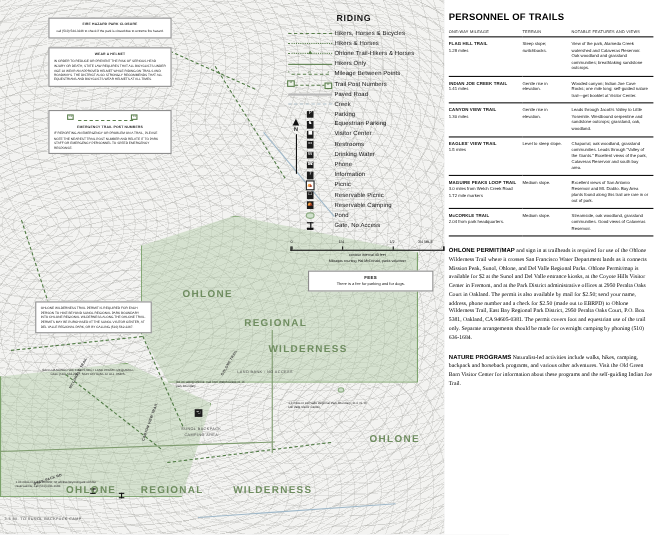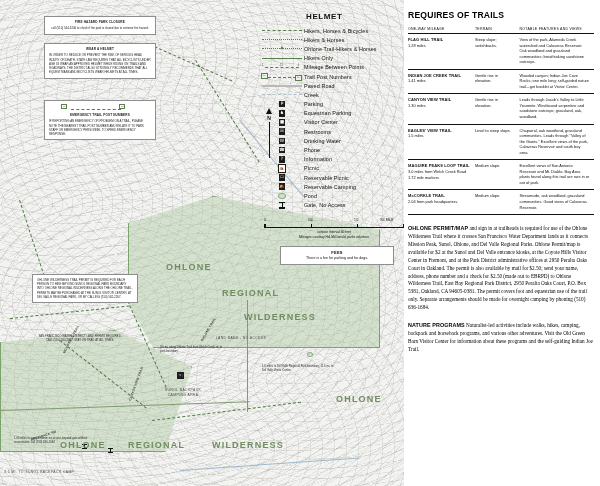--- a/index.html
+++ b/index.html
@@ -240,21 +240,21 @@
     <div class="bigplace" style="left:128px;top:440px;">REGIONAL</div>
     <div class="bigplace" style="left:212px;top:440px;">WILDERNESS</div>
     <div class="bigplace" style="left:336px;top:394px;">OHLONE</div>
 
     <div class="smallplace" style="left:206px;top:336px;width:70px;">LAND BANK - NO ACCESS</div>
     <div class="smallplace" style="left:160px;top:388px;width:46px;">SUNOL BACKPACK CAMPING AREA</div>
     <div class="smallplace" style="left:4px;top:470px;width:76px;text-align:left;">3.5 MI. TO SUNOL BACKPACK CAMP</div>
   </div>
 
   <div class="legend">
-    <h2>HELMET</h2>
+    <h2>RIDING</h2>
 
     <div class="lrow">
       <div class="lsym">
           <span class="dash-a"></span>
         </div>
       <div class="ltxt">Hikers, Horses &amp; Bicycles</div>
     </div>
     <div class="lrow">
       <div class="lsym">
           <span class="dash-b"></span>
@@ -404,21 +404,21 @@
     <div class="cap">contour interval 40 feet</div>
     <div class="cap2">Mileages courtesy Hal McDonald, parks volunteer</div>
   </div>
 
   <div class="feesbox">
     <div class="ft">FEES</div>
     <div class="fb">There is a fee for parking and for dogs.</div>
   </div>
 
   <div class="right">
-    <h1>REQUIRES OF TRAILS</h1>
+    <h1>PERSONNEL OF TRAILS</h1>
 
     <table class="dir">
       <colgroup>
           <col class="c1">
           <col class="c2">
           <col class="c3">
         </colgroup>
       <thead>
         <tr>
           <th>ONE-WAY MILEAGE</th>

